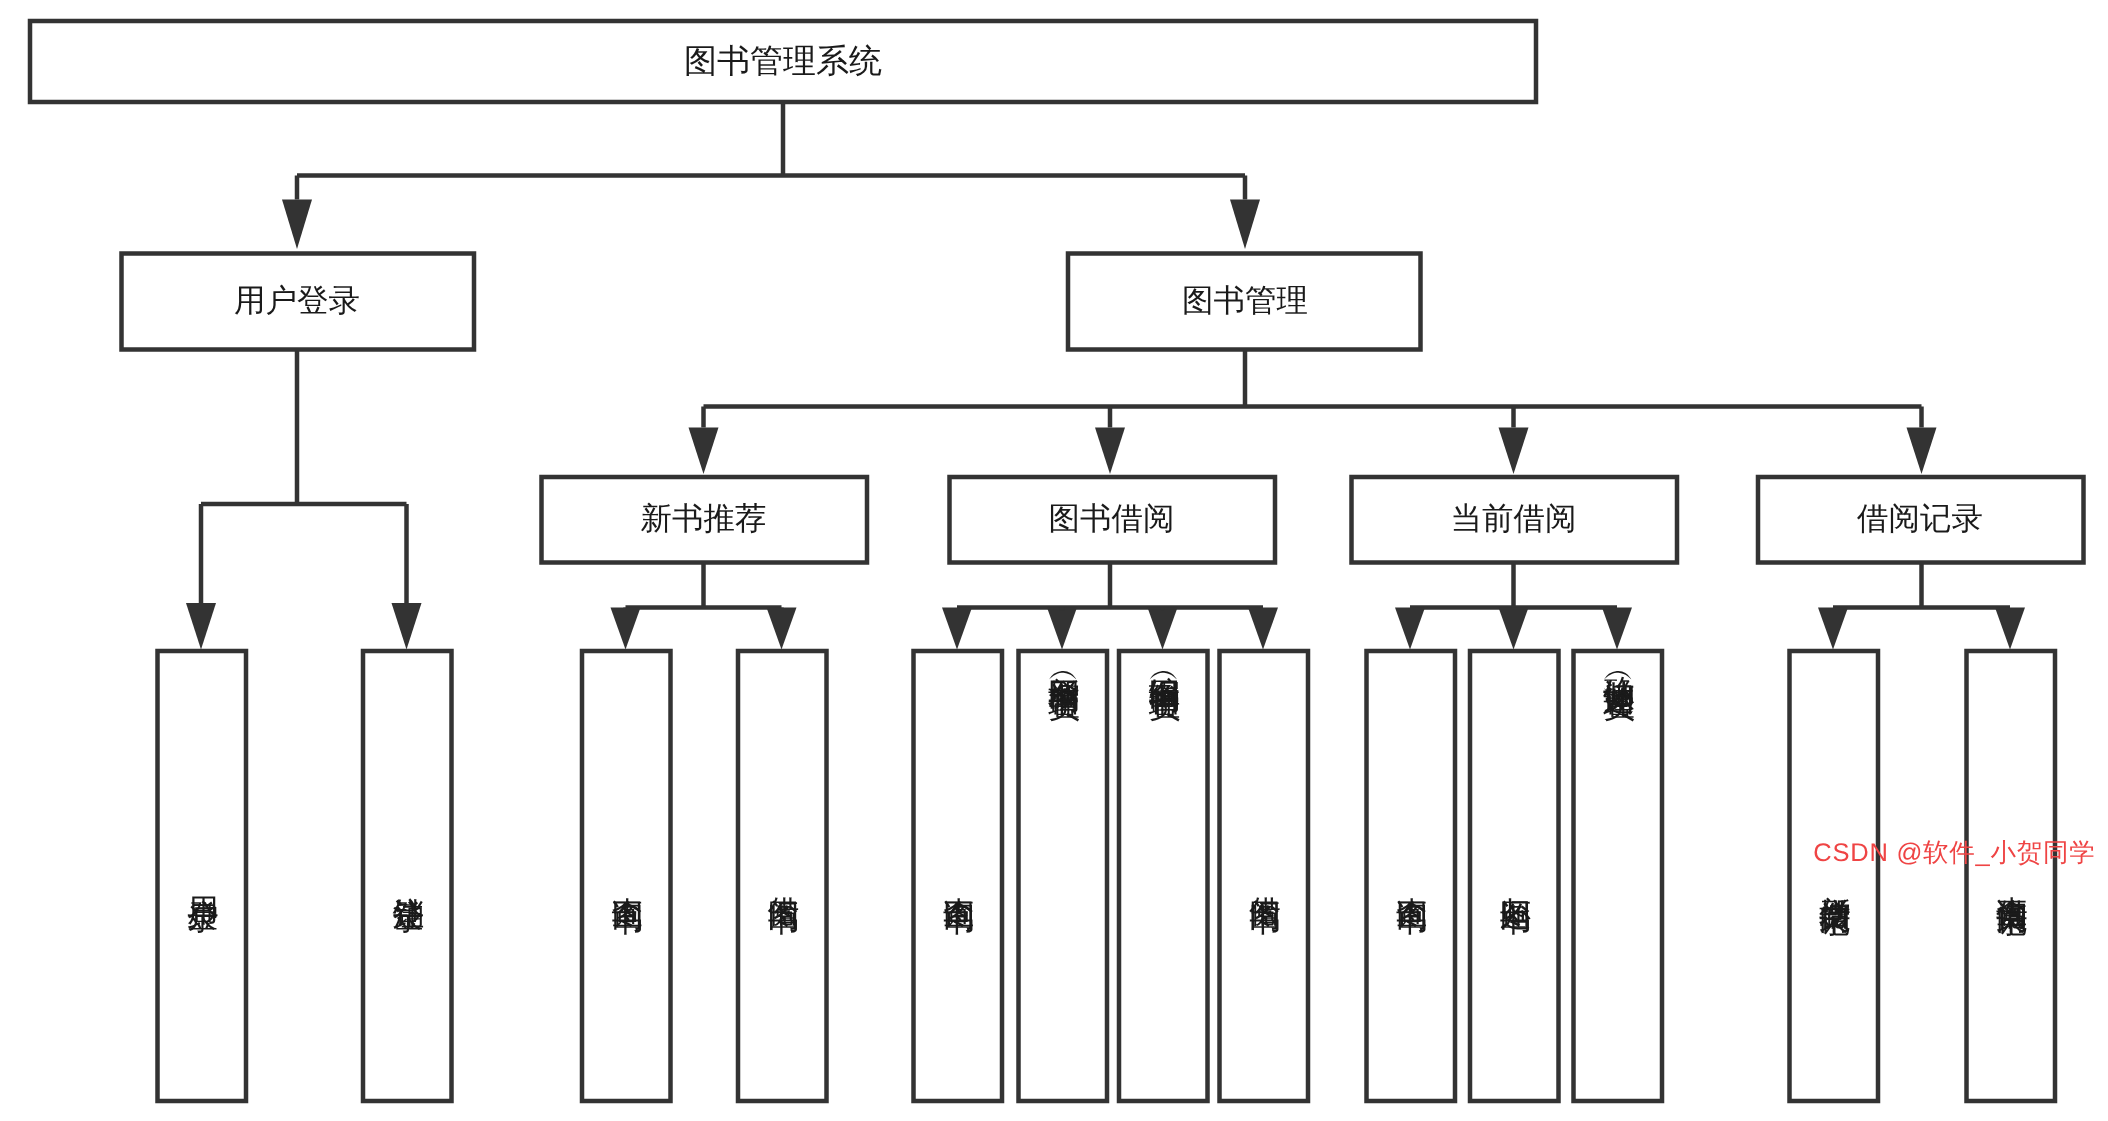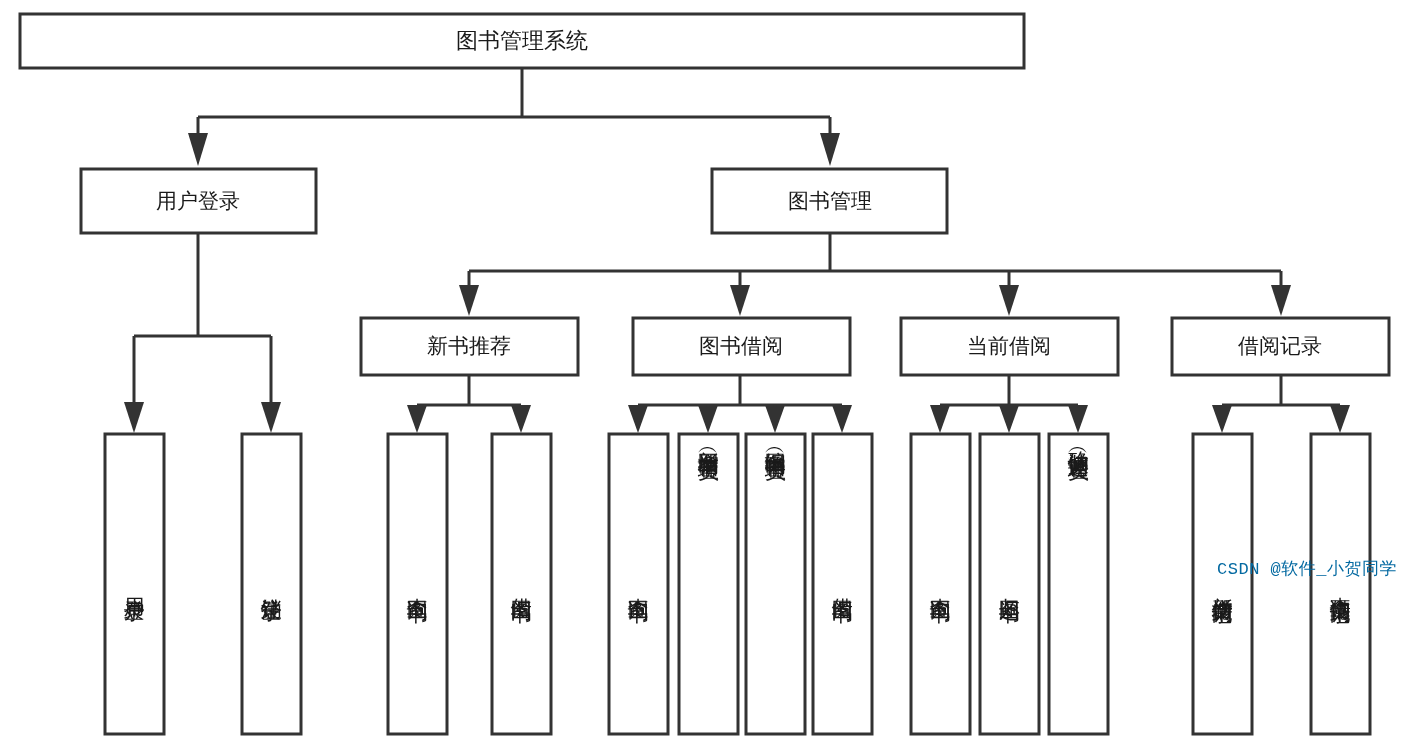--- a/index.html
+++ b/index.html
@@ -72,23 +72,23 @@
     line-height: 1.12;
     color: #1a1a1a;
     letter-spacing: 1.5px;
     white-space: nowrap;
     text-align: center;
   }
   .watermark {
     position: absolute;
     right: 8px;
     bottom: 6px;
-    font-family: Liberation Mono, monospace;
+    font-family: Liberation Sans, sans-serif;
     font-size: 17px;
-    color: #0369a1;
+    color: #ef4444;
     white-space: nowrap;
     letter-spacing: 0.5px;
   }
 </style>
 </head>
 <body>
 
 <div id="diagram-root">
 
   <svg class="tree-canvas" viewBox="0 0 1405 747" xmlns="http://www.w3.org/2000/svg">

